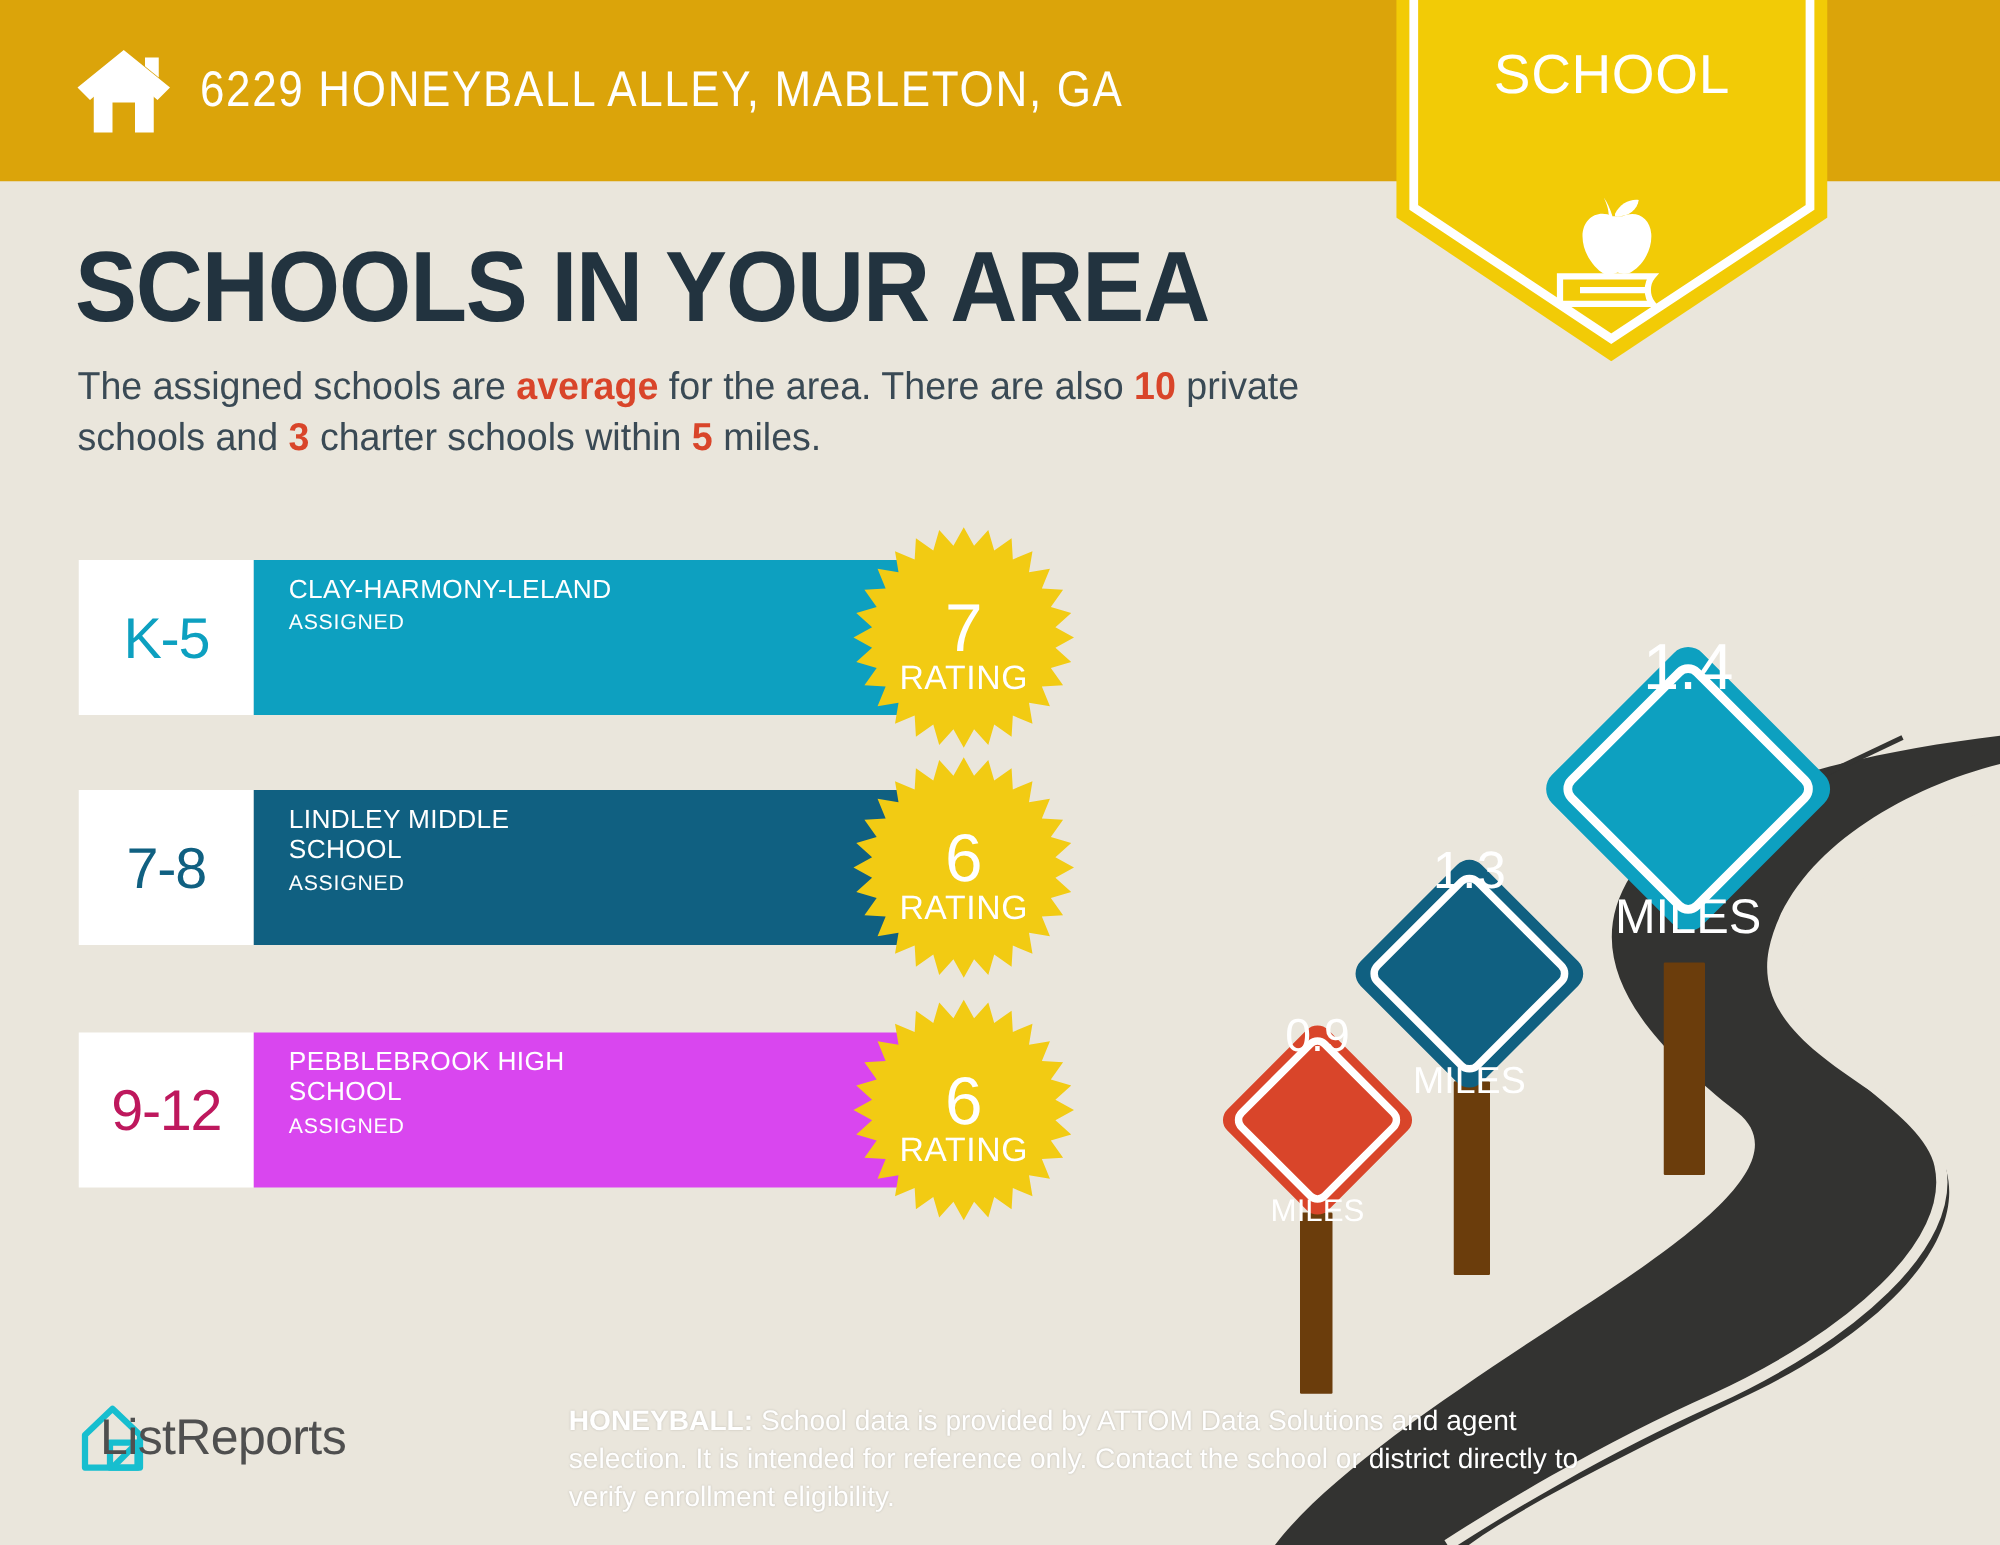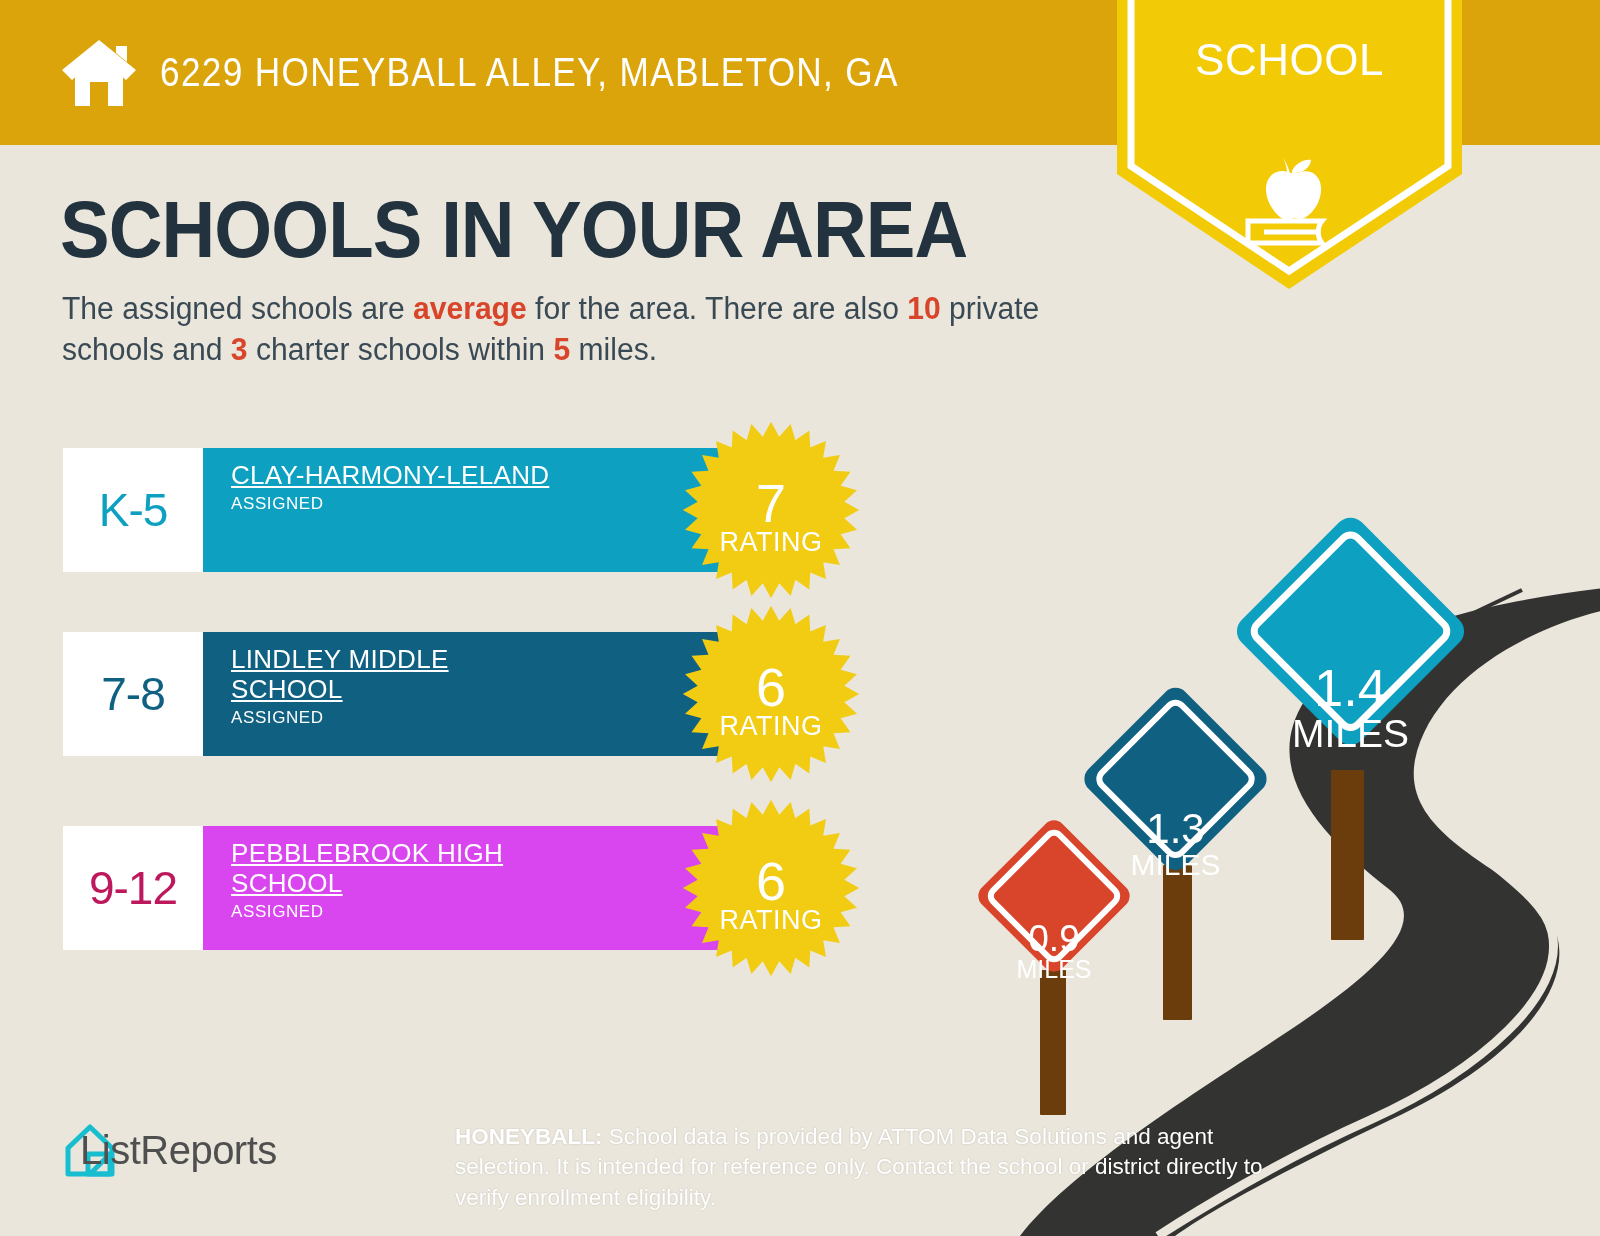--- a/index.html
+++ b/index.html
@@ -55,42 +55,42 @@
   .school-row{ position:absolute; left:63px; height:124px; }
   .grade-box{
     position:absolute; left:0; top:0; width:140px; height:124px;
     background:#FFFFFF; display:flex; align-items:center; justify-content:center;
   }
   .grade-label{ font-size:46px; font-weight:400; letter-spacing:-1px;}
   .name-bar{
     position:absolute; left:140px; top:0; width:565px; height:124px;
     padding:12px 0 0 28px; color:#FFFFFF;
   }
-  .school-name{ font-size:26px; line-height:1.16; letter-spacing:0.3px;text-decoration:underline; }
+  .school-name{ font-size:21px; line-height:1.16; letter-spacing:0.3px; }
   .assigned{ font-size:17px; letter-spacing:0.6px; margin-top:4px;}
 
   
   .rating-badge{
     position:absolute; width:180px; height:180px;
   }
   .rating-inner{
     position:absolute; left:0; top:0; width:180px; height:180px;
     display:flex; flex-direction:column; align-items:center; justify-content:center;
     color:#FFFFFF;
   }
   .rating-num{ font-size:54px; line-height:0.95; margin-top:16px;}
   .rating-word{ font-size:27px; letter-spacing:0.5px; margin-top:-2px;}
 
   
   #road-scene{ position:absolute; left:960px; top:470px; width:645px; height:766px;}
   .sign-post{ position:absolute; background:#6B3D0C; width:30px; border-radius:1px;}
   .sign-diamond{ position:absolute; }
   .sign-text{
     position:absolute; left:0; top:0; width:100%; height:100%;
-    display:flex; flex-direction:column; align-items:center; justify-content:flex-end;
+    display:flex; flex-direction:column; align-items:center; justify-content:space-between;
     color:#fff; pointer-events:none;
   }
   .sign-num{ line-height:1; }
   .sign-unit{ line-height:1; }
 
   
   #footer-logo{ position:absolute; left:60px; top:1118px; width:260px; height:64px;}
   #logo-text{
     position:absolute; left:80px; top:1128px;
     font-size:40px; color:#4F4F4F; letter-spacing:-0.5px;

